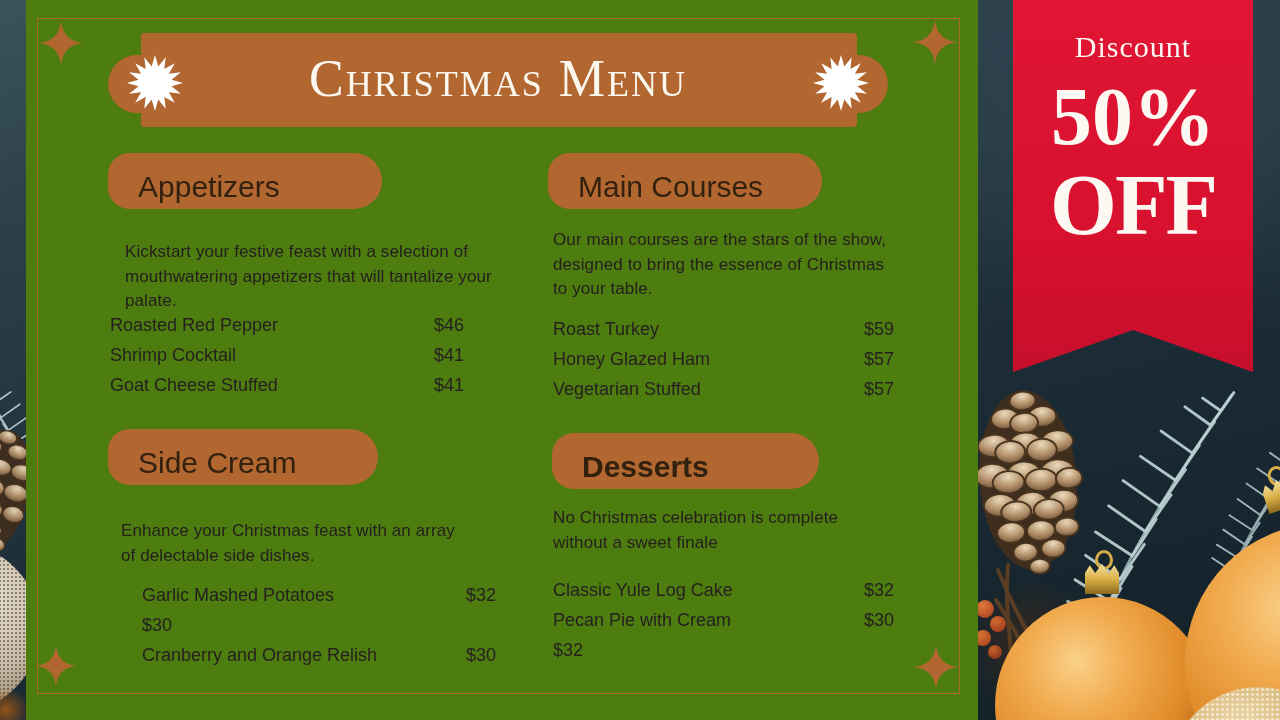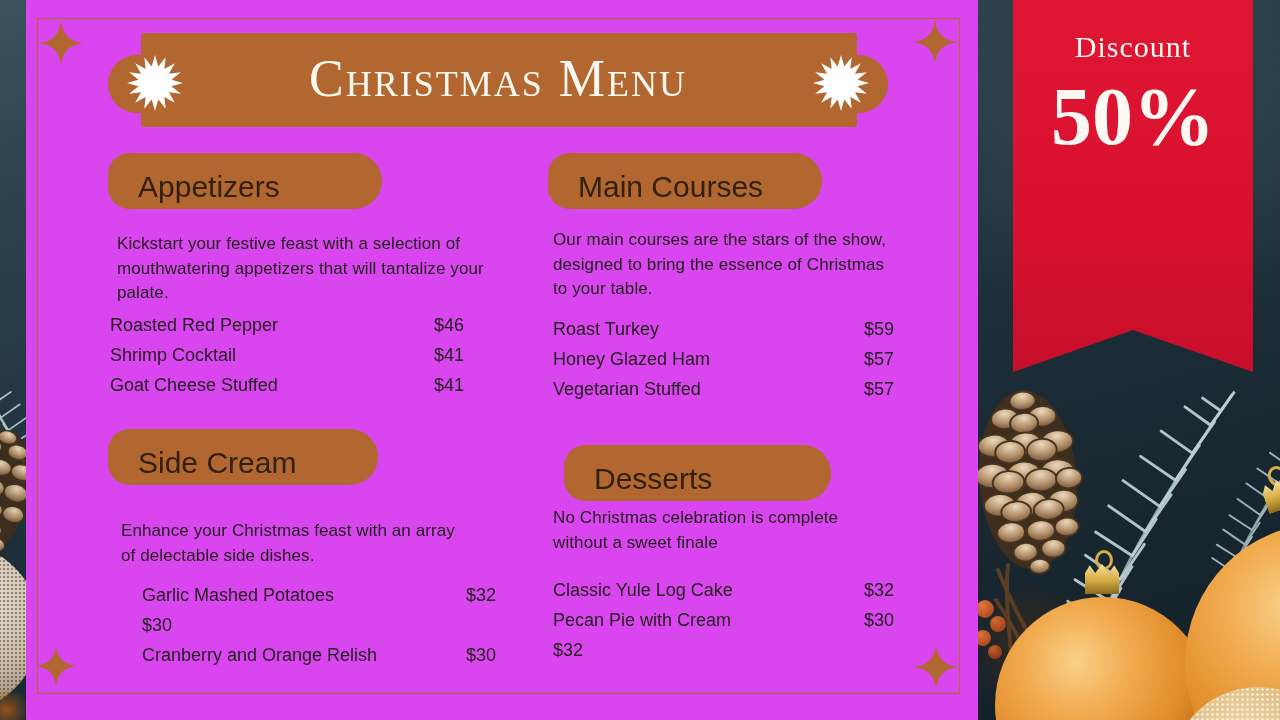--- a/index.html
+++ b/index.html
@@ -34,21 +34,21 @@
   .ribbon{position:absolute;left:1013px;top:0;width:240px;height:372px;z-index:4;
       background:linear-gradient(180deg,#e01534 0%,#d8112e 60%,#c60f2b 100%);
       clip-path:polygon(0 0,100% 0,100% 100%,50% 88.7%,0 100%);
       color:#fdf8f2;text-align:center;font-family:"Liberation Serif",serif;}
   .ribbon .lbl{position:absolute;left:0;right:0;top:30px;font-size:30px;letter-spacing:1px;}
   .ribbon .pct{position:absolute;left:0;right:0;top:74px;font-size:82px;line-height:86px;font-weight:700;}
   .ribbon .off{position:absolute;left:0;right:0;top:160px;font-size:86px;line-height:90px;font-weight:700;letter-spacing:-2px;}
 
   
   .card{position:absolute;left:26px;top:0;width:952px;height:720px;z-index:5;
-        background:#d946ef;color:#272120;}
+        background:#4d7c0f;color:#272120;}
   .card-border{position:absolute;left:11px;top:18px;width:921px;height:674px;
         border:1.5px solid #b2672f;}
   .sparkle{position:absolute;width:46px;height:46px;}
   .sparkle svg{display:block;width:100%;height:100%;}
 
   
   .banner{position:absolute;left:82px;top:33px;width:780px;height:94px;}
   .banner .bar{position:absolute;left:0;top:22px;width:780px;height:58px;background:#b1672f;border-radius:29px;}
   .banner .center{position:absolute;left:33px;top:0;width:716px;height:94px;background:#b1672f;border-radius:3px;}
   .banner .title{position:absolute;inset:0;text-align:center;line-height:92px;
@@ -201,20 +201,21 @@
 
     <div class="deco ball ball-glitter-gold" style="left:1170px;top:687px;width:176px;height:176px;"></div>
 
     <div class="deco ball ball-glitter-silver" style="left:-130px;top:543px;width:170px;height:170px;"></div>
     <div class="deco blob" style="left:-18px;top:688px;width:48px;height:44px;background:radial-gradient(closest-side,rgba(160,86,22,.9),rgba(160,86,22,0));"></div>
   </div>
 
   <div class="ribbon">
     <div class="lbl">Discount</div>
     <div class="pct">50%</div>
+    <div class="off">OFF</div>
   </div>
 
   <div class="card">
     <div class="card-border"></div>
 
     <div class="sparkle" style="left:12px;top:20px;">
       <svg viewBox="0 0 100 100">
           <path d="M50 2 C54 32 68 46 98 50 C68 54 54 68 50 98 C46 68 32 54 2 50 C32 46 46 32 50 2 Z" fill="#b1672f"></path>
         </svg>
     </div>
@@ -245,21 +246,21 @@
       <div class="burst r">
         <svg viewBox="0 0 100 100">
             <polygon fill="#ffffff" points="100,50 79.4,55.9 96.2,69.1 74.9,66.7 85.4,85.4 66.7,74.9 69.1,96.2 55.9,79.4 50,100 44.1,79.4 30.9,96.2 33.3,74.9 14.6,85.4 25.1,66.7 3.8,69.1 20.6,55.9 0,50 20.6,44.1 3.8,30.9 25.1,33.3 14.6,14.6 33.3,25.1 30.9,3.8 44.1,20.6 50,0 55.9,20.6 69.1,3.8 66.7,25.1 85.4,14.6 74.9,33.3 96.2,30.9 79.4,44.1"></polygon>
           </svg>
       </div>
       <h1 class="title" style="margin:0;font-weight:400;">Christmas Menu</h1>
     </div>
 
     <section>
       <h2 class="pill pill-app" style="margin:0;font-weight:400;">Appetizers</h2>
-      <p class="desc desc-app" style="margin:4px;">Kickstart your festive feast with a selection of mouthwatering appetizers that will tantalize your palate.</p>
+      <p class="desc desc-app" style="margin:12px;">Kickstart your festive feast with a selection of mouthwatering appetizers that will tantalize your palate.</p>
       <div class="items items-app">
         <div class="row">
           <span class="nm">Roasted Red Pepper</span>
           <span class="price">$46</span>
         </div>
         <div class="row">
           <span class="nm">Shrimp Cocktail</span>
           <span class="price">$41</span>
         </div>
         <div class="row">
@@ -300,21 +301,21 @@
           <span class="price">$30</span>
         </div>
         <div class="row">
           <span class="nm">Cranberry and Orange Relish</span>
           <span class="price">$30</span>
         </div>
       </div>
     </section>
 
     <section>
-      <h2 class="pill pill-des" style="margin:16px;font-weight:400;">Desserts</h2>
+      <h2 class="pill pill-des" style="margin:4px;font-weight:700;">Desserts</h2>
       <p class="desc desc-des" style="margin:0;">No Christmas celebration is complete without a sweet finale</p>
       <div class="items items-des">
         <div class="row">
           <span class="nm">Classic Yule Log Cake</span>
           <span class="price">$32</span>
         </div>
         <div class="row">
           <span class="nm">Pecan Pie with Cream</span>
           <span class="price">$30</span>
         </div>

